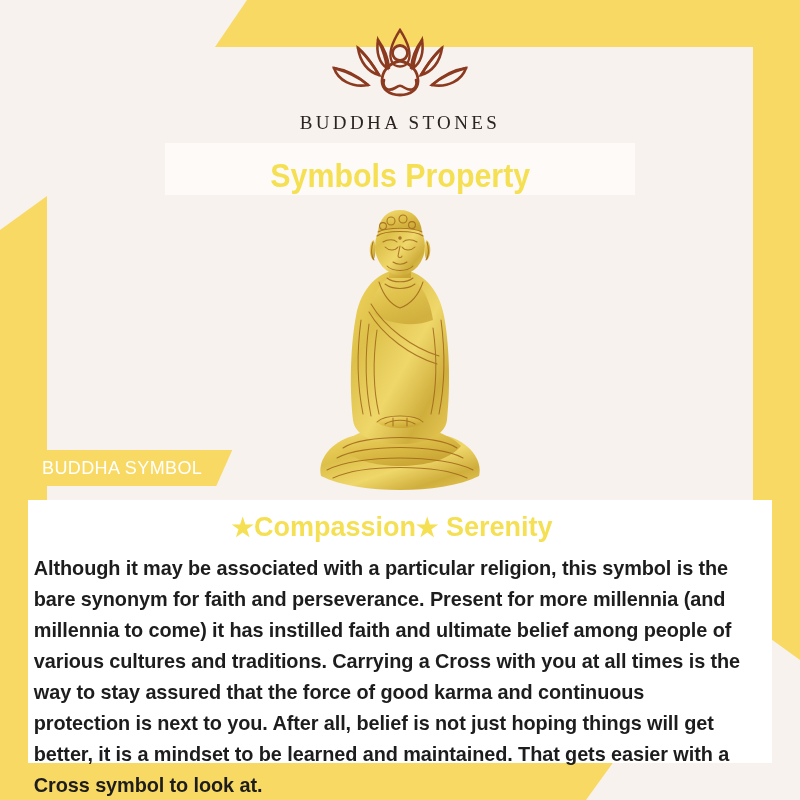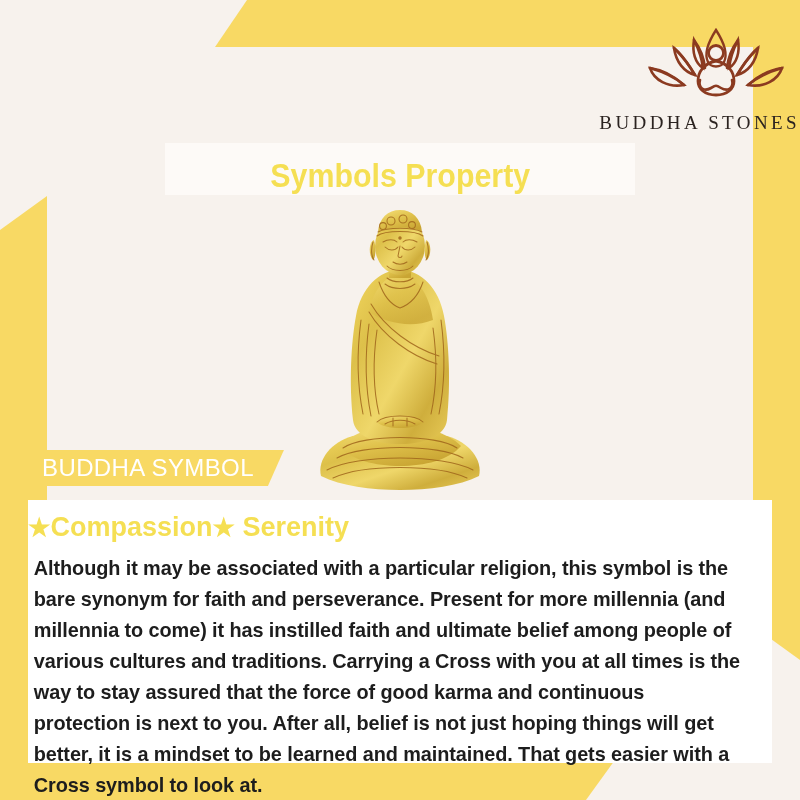--- a/index.html
+++ b/index.html
@@ -61,21 +61,21 @@
   }
 
   
   .logo-block {
     position: absolute;
     left: 0;
     right: 0;
     top: 22px;
     display: flex;
     flex-direction: column;
-    align-items: flex-end;
+    align-items: center;
   }
   .logo-mark {
     width: 168px;
     height: 86px;
     display: block;
   }
   .logo-wordmark {
     margin-top: 4px;
     font-family: "Liberation Serif", serif;
     font-size: 19px;
@@ -130,39 +130,39 @@
     top: 450px;
     height: 36px;
     padding: 0 30px 0 22px;
     background: #f8d964;
     display: flex;
     align-items: center;
     clip-path: polygon(0 0, 100% 0, calc(100% - 16px) 100%, 0 100%);
   }
   .ribbon-text {
     color: #ffffff;
-    font-size: 24px;
+    font-size: 18px;
     font-weight: 400;
     letter-spacing: 0.4px;
     white-space: nowrap;
   }
 
   
   .content-panel {
     position: absolute;
     left: 28px;
     top: 500px;
     width: 744px;
     bottom: 37px;
     background: #ffffff;
   }
 
   .subtitle {
     margin: 12px 16px 0 0;
-    text-align: left;
+    text-align: center;
     font-family: "Liberation Sans Narrow", "Liberation Sans", sans-serif;
     font-size: 27px;
     font-weight: 700;
     color: #f5df53;
     letter-spacing: 0px;
     white-space: nowrap;
   }
   .subtitle .star {
     font-size: 25px;
     line-height: 1;

